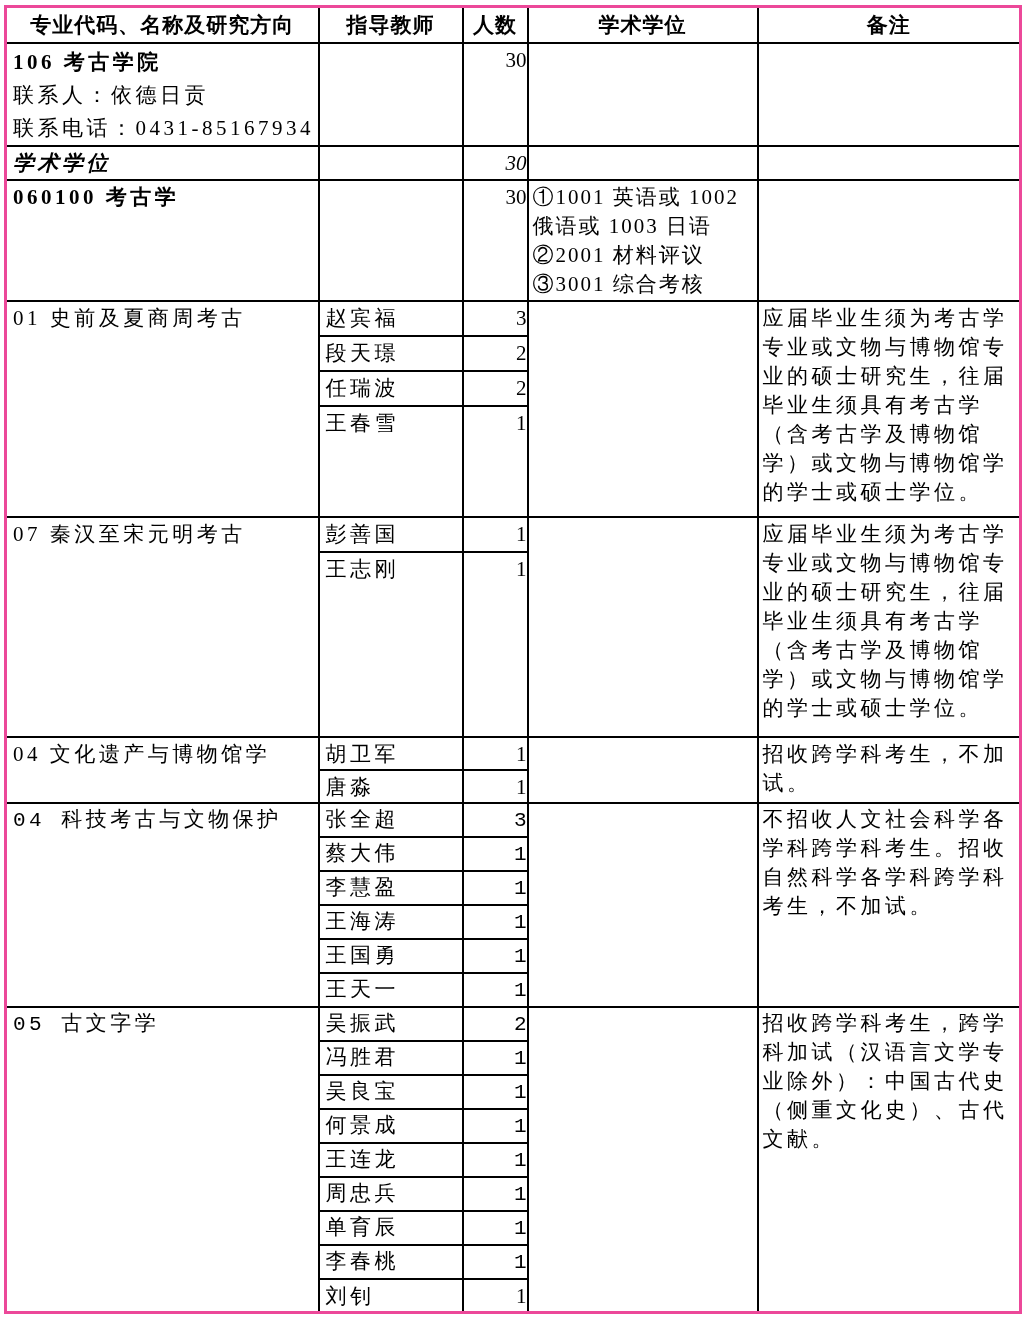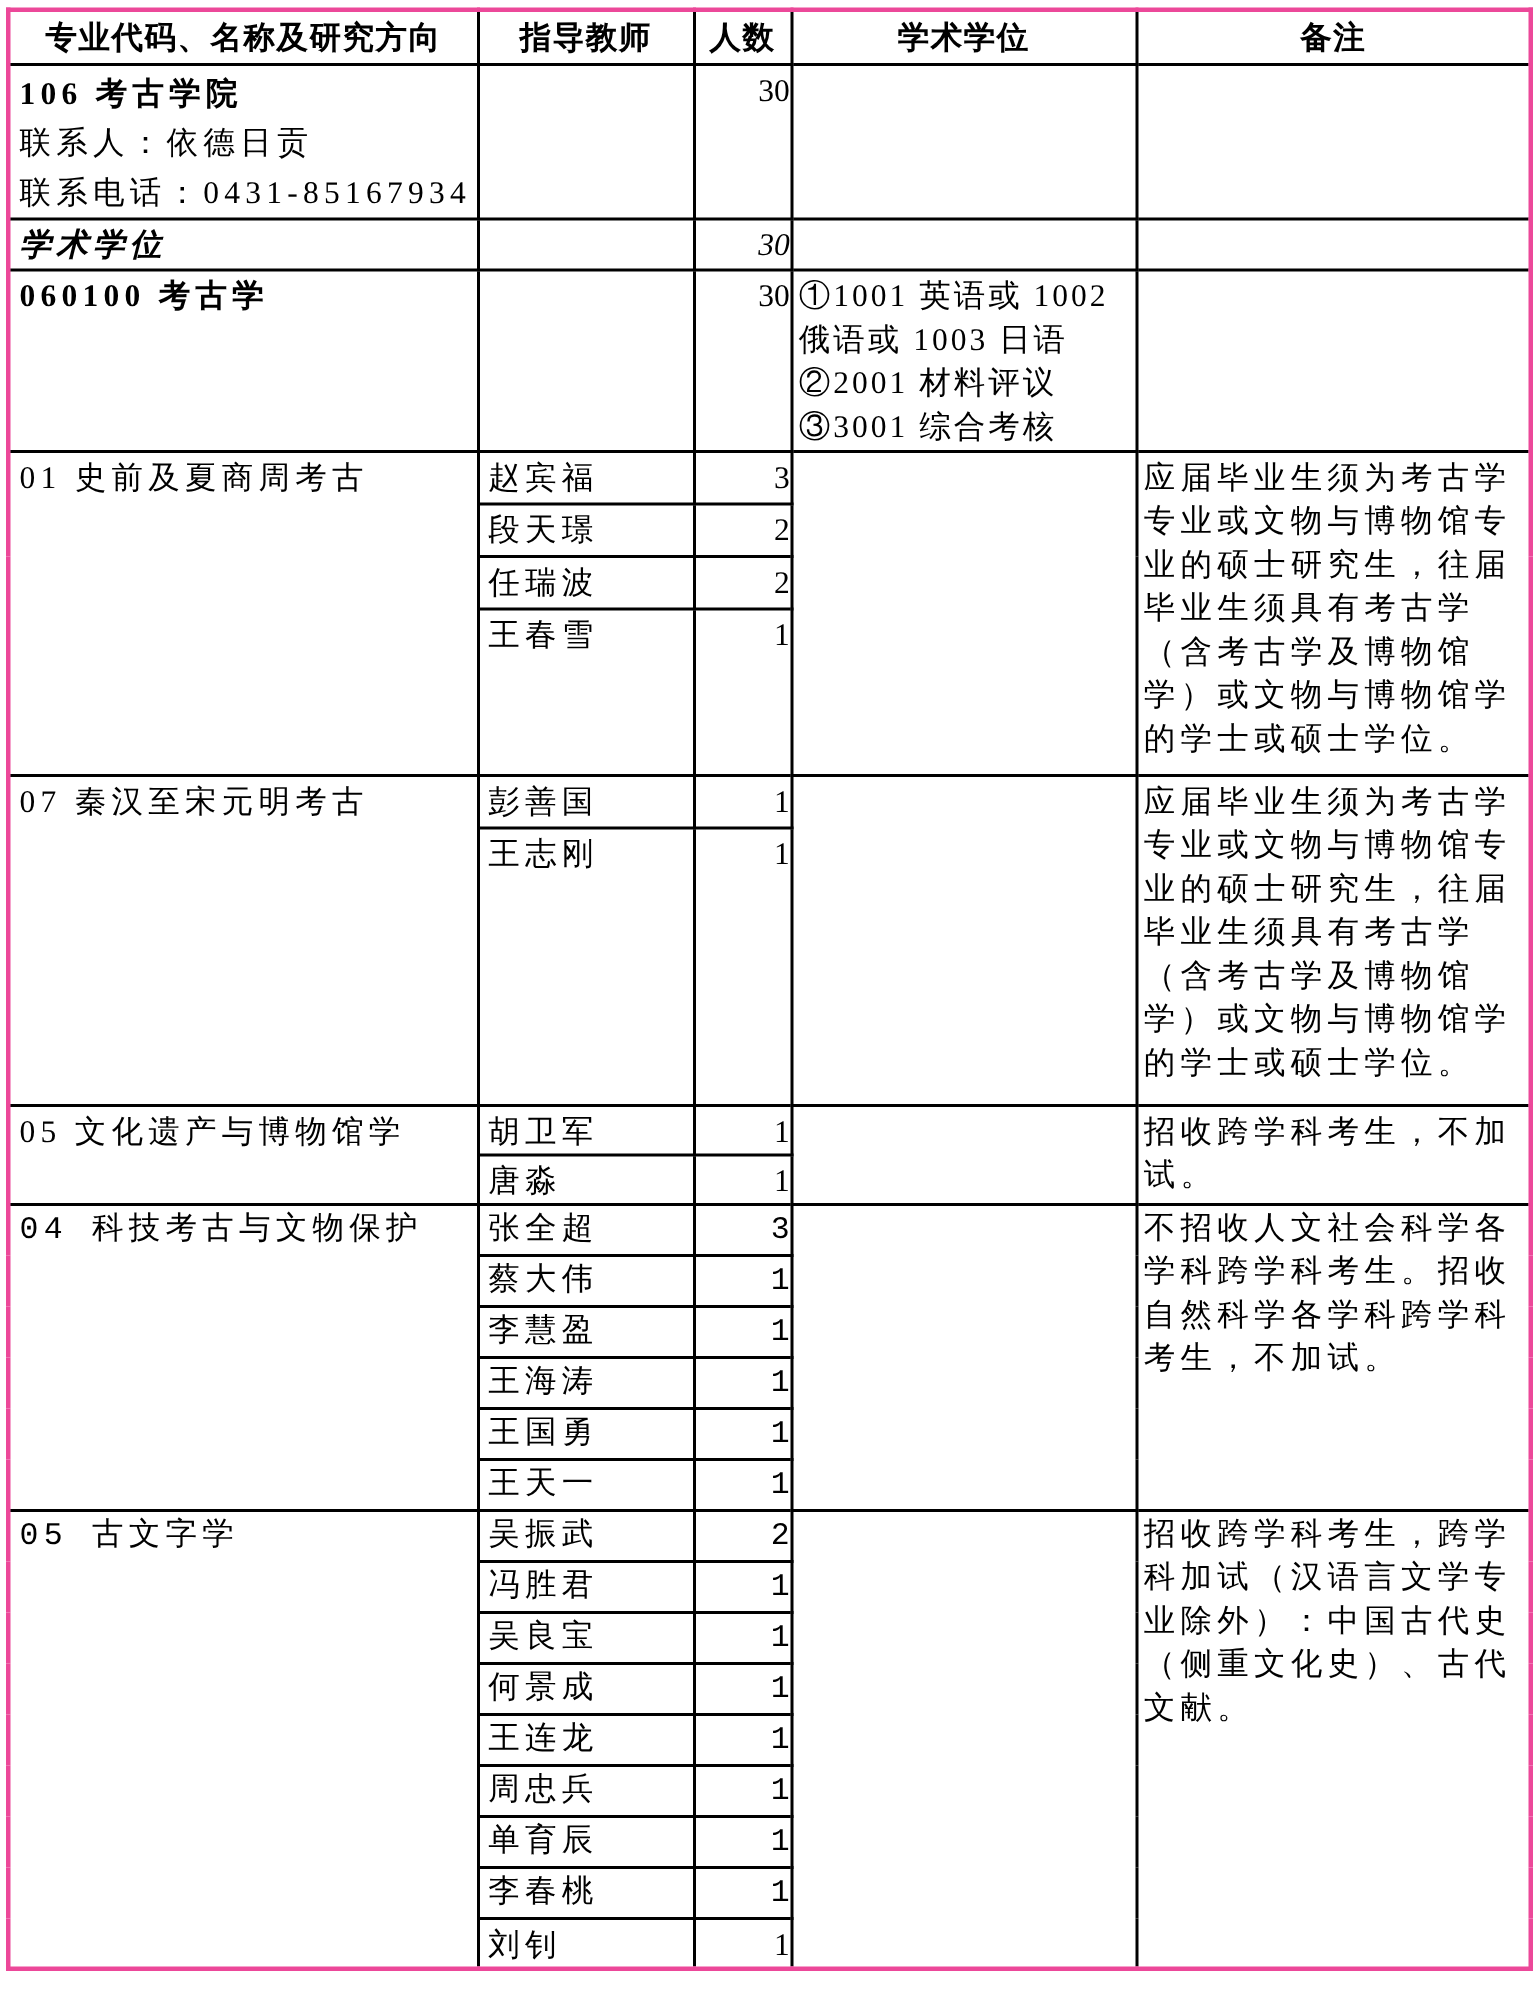--- a/index.html
+++ b/index.html
@@ -162,21 +162,21 @@
 （含考古学及博物馆
 学）或文物与博物馆学
 的学士或硕士学位。</td>
   </tr>
   <tr class="rh-stretch-s02">
     <td>王志刚</td>
     <td class="num">1</td>
   </tr>
 
   <tr class="rh-adv-s3">
-    <td rowspan="2">05 文化遗产与博物馆学</td>
+    <td rowspan="2">04 文化遗产与博物馆学</td>
     <td>胡卫军</td>
     <td class="num">1</td>
     <td rowspan="2"></td>
     <td rowspan="2" class="pre remark-cell">招收跨学科考生，不加
 试。</td>
   </tr>
   <tr class="rh-adv-s3">
     <td>唐淼</td>
     <td class="num">1</td>
   </tr>

